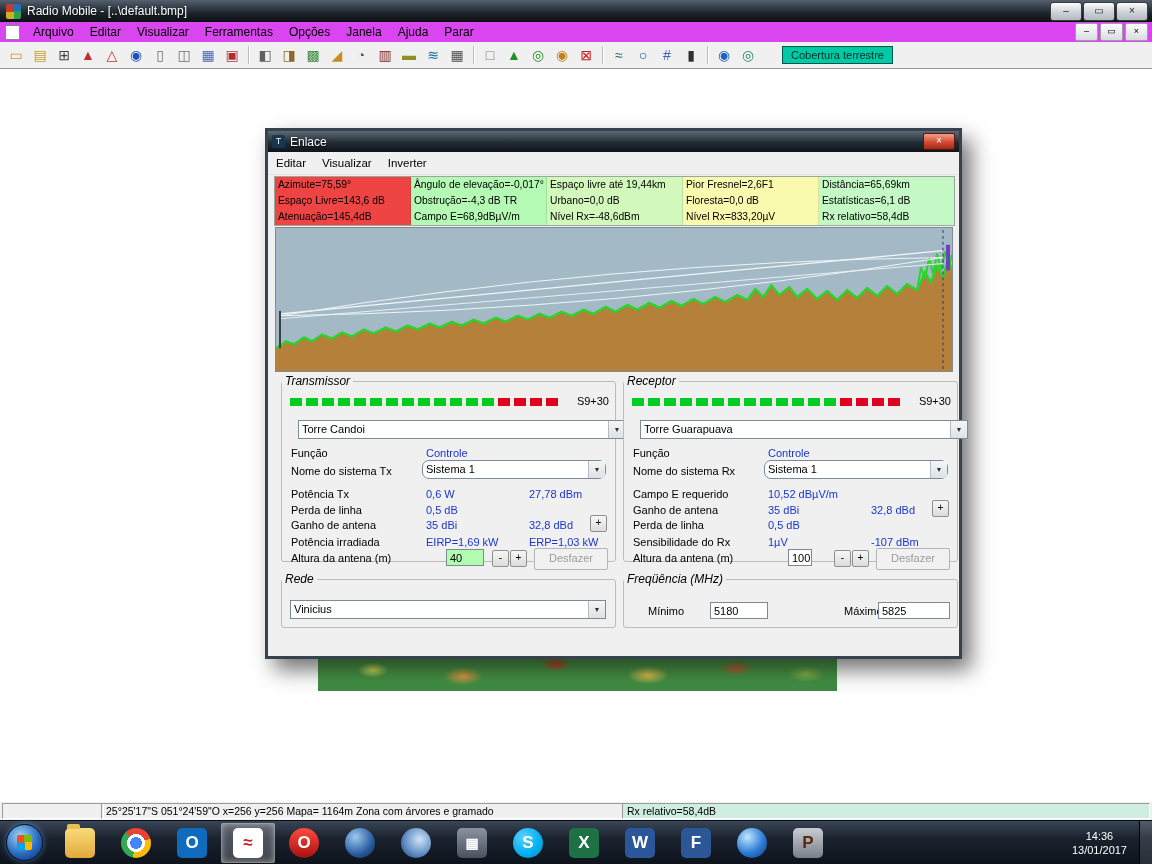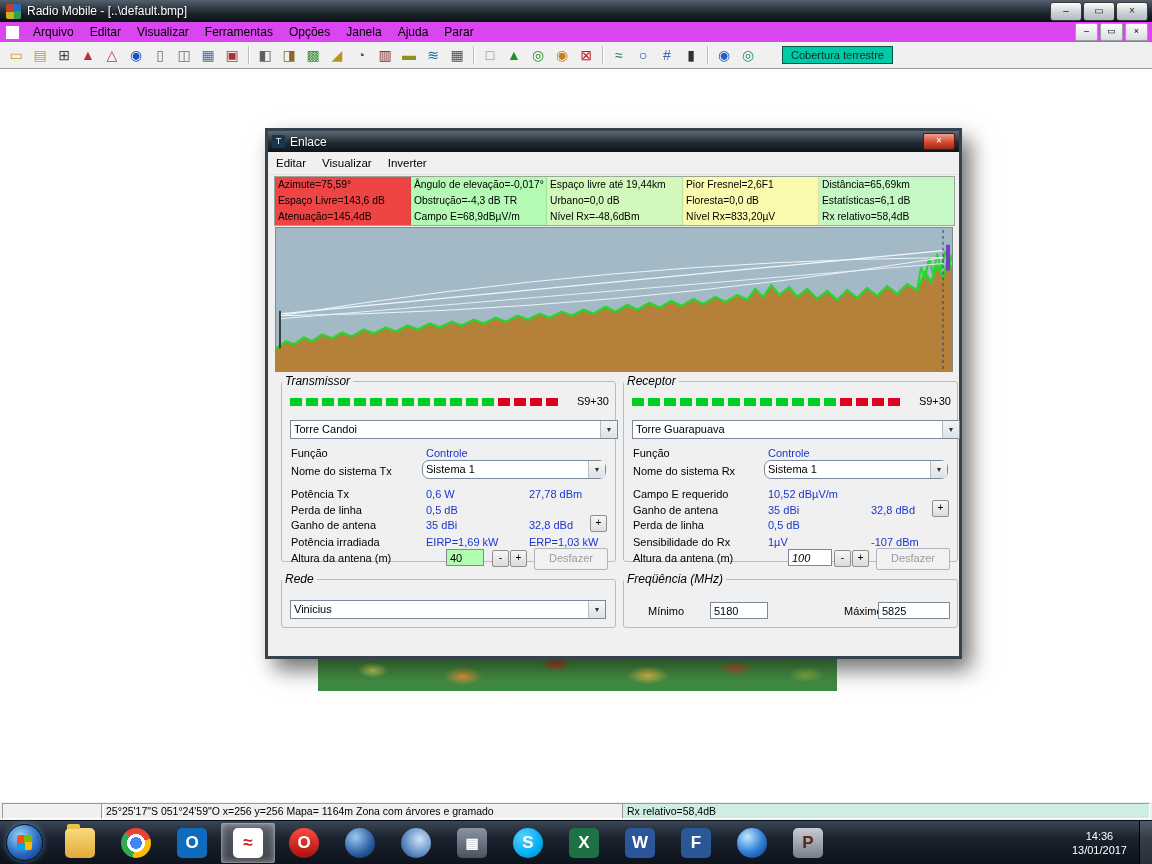--- a/index.html
+++ b/index.html
@@ -86,36 +86,36 @@
   .sigbar{position:absolute;left:8px;top:10px;height:9px;display:flex;}
   .seg{width:12px;height:8px;margin-right:4px;}
   .seg.g{background:#00cc22;}.seg.r{background:#e00020;}
   .siglabel{position:absolute;right:6px;top:7px;font-size:11px;}
 
   .combo{position:absolute;height:19px;background:#fff;border:1px solid #7a8a99;
          display:flex;box-sizing:border-box;}
   .combo-text{flex:1;font-size:11px;line-height:17px;padding-left:3px;white-space:nowrap;overflow:hidden;}
   .combo-btn{width:16px;background:linear-gradient(#f4f5f6,#dde2e6);border-left:1px solid #b5bcc4;
              font-size:7px;line-height:17px;text-align:center;color:#333;}
-  .station{left:8px;top:32px;width:328px;gap:8px;}
+  .station{left:16px;top:32px;width:328px;gap:8px;}
   .syscombo{left:140px;top:72px;width:184px;border-radius:7px;}
   .rede-combo{left:8px;top:14px;width:316px;}
 
   .lblrow{position:absolute;left:9px;font-size:11px;white-space:nowrap;}
   .valtxt{position:absolute;left:144px;font-size:11px;color:#1a35cc;white-space:nowrap;}
   .val2txt{position:absolute;left:247px;font-size:11px;color:#1a35cc;white-space:nowrap;}
 
   .sbtn{position:absolute;width:15px;height:15px;border:1px solid #8e8f8f;border-radius:2px;
         background:linear-gradient(#f6f6f6,#dcdcdc);font-size:10px;line-height:13px;text-align:center;}
   .plus-tx{left:308px;top:127px;}
   .plus-rx{left:308px;top:112px;}
   .hinput{position:absolute;left:164px;top:161px;height:17px;border:1px solid #7a8a99;
           font-size:11px;padding:0 0 0 3px;font-family:inherit;box-sizing:border-box;}
   .tx-h{width:38px;background:#b2fcb2;}
-  .rx-h{width:44px;background:#fff;font-style:italic;}
+  .rx-h{width:24px;background:#fff;}
   .hminus{left:210px;top:162px;}
   .hplus{left:228px;top:162px;}
   .undo{position:absolute;left:252px;top:160px;width:72px;height:20px;border:1px solid #b2b6ba;
         border-radius:2px;background:#f1f1f1;color:#9c9c9c;font-size:11px;text-align:center;line-height:18px;}
 
   .flabel{position:absolute;font-size:11px;}
   .finput{position:absolute;top:16px;height:17px;border:1px solid #7a8a99;font-size:11px;
           padding:0 0 0 3px;font-family:inherit;box-sizing:border-box;background:#fff;}
   .fmin-l{left:24px;top:19px;}  .fmin{left:86px;width:58px;}
   .fmax-l{left:220px;top:19px;} .fmax{left:254px;width:72px;}

